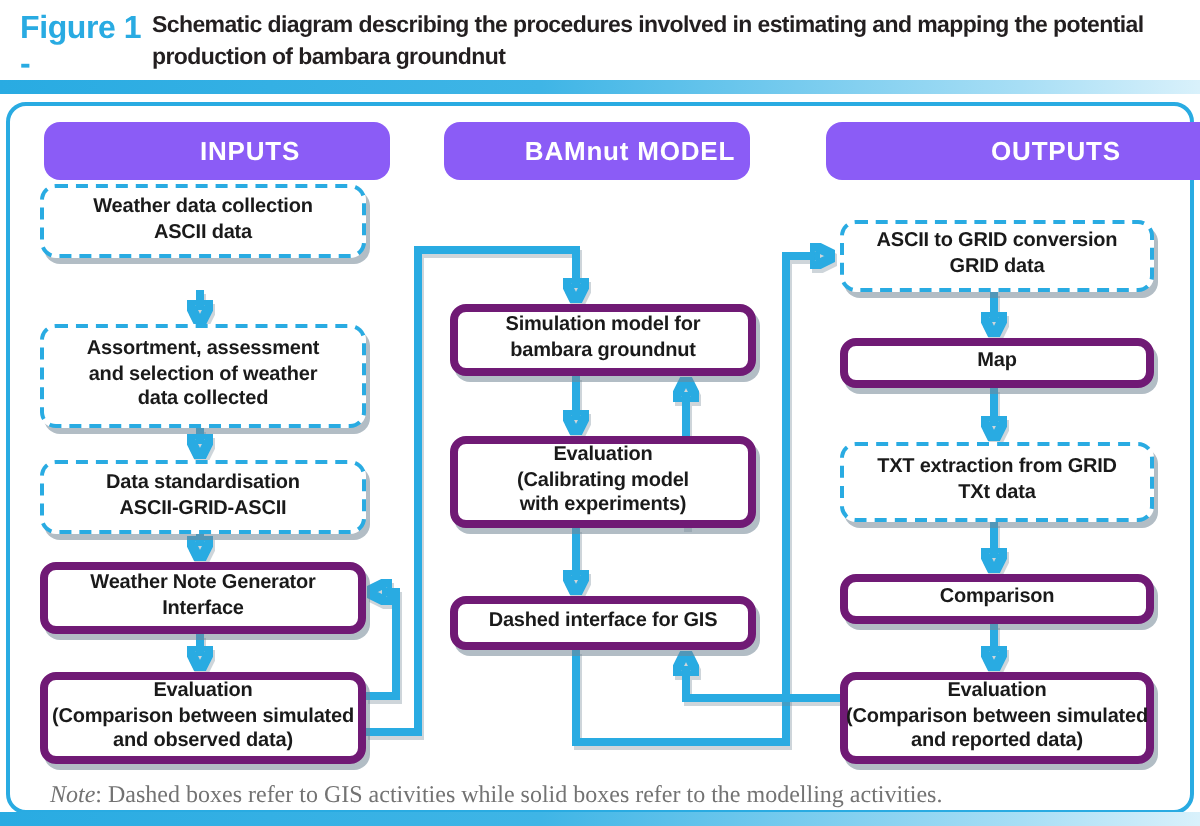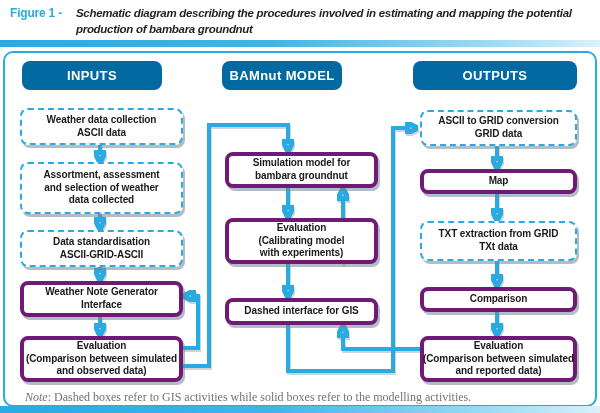--- a/index.html
+++ b/index.html
@@ -2,47 +2,47 @@
 <html><head>
 <meta charset="utf-8">
 <style>
   html,body{margin:0;padding:0;background:#fff;}
   #page{
     position:relative;width:600px;height:413px;background:#ffffff;
     font-family:"Liberation Sans",sans-serif;overflow:hidden;
   }
   
   .fig-header{position:absolute;left:10px;top:5px;width:585px;display:flex;}
-  .fig-label{flex:0 0 66px;color:#29abe2;font-weight:bold;font-size:12px;letter-spacing:-0.2px;padding-top:1px;}
-  .fig-title{flex:1;color:#231f20;font-weight:bold;font-size:11.5px;letter-spacing:-0.3px;line-height:1.4;font-style:italic;}
+  .fig-label{flex:0 0 66px;color:#29abe2;font-weight:bold;font-size:16px;letter-spacing:-0.2px;padding-top:1px;}
+  .fig-title{flex:1;color:#231f20;font-weight:bold;font-size:11.5px;letter-spacing:-0.3px;line-height:1.4;}
   .grad-bar{position:absolute;left:0;width:600px;height:7px;
     background:linear-gradient(90deg,#29abe2 0%,#3fb5e6 45%,#a7def5 85%,#d9f1fb 100%);}
   #top-bar{top:40px;}
   #bottom-bar{top:406px;}
   
   .diagram-frame{position:absolute;left:3px;top:51px;width:594px;height:356px;
     border:2px solid #29abe2;border-radius:10px;box-sizing:border-box;background:#fff;}
   
-  .pill{position:absolute;top:61px;height:29px;background:#0369a1;border-radius:8px;
+  .pill{position:absolute;top:61px;height:29px;background:#8b5cf6;border-radius:8px;
     color:#ffffff;font-weight:bold;font-size:13px;letter-spacing:0.4px;
-    display:flex;align-items:center;justify-content:center;z-index:3;}
+    display:flex;align-items:center;justify-content:center;z-index:3;padding-left:33px;}
   #pill-inputs{left:22px;width:140px;}
   #pill-model{left:222px;width:120px;}
   #pill-outputs{left:413px;width:164px;}
   
   .box{position:absolute;background:#ffffff;border-radius:8px;box-sizing:border-box;
     display:flex;align-items:center;justify-content:center;text-align:center;
     font-weight:bold;font-size:10px;letter-spacing:-0.1px;line-height:1.28;color:#1a1a1a;
     white-space:pre;z-index:2;
     box-shadow:2px 3px 0 rgba(115,135,150,0.55);}
   .box.solid{border:4px solid #701a75;}
   .box.dashed{border:2px dashed #29abe2;}
   
   .col-left{left:20px;width:163px;}
-  #bx-collect{top:108px;height:37px;}
+  #bx-collect{top:92px;height:37px;}
   #bx-assort{top:162px;height:52px;}
   #bx-standard{top:230px;height:37px;}
   #bx-wdg{top:281px;height:36px;}
   #bx-evalleft{top:336px;height:46px;}
   
   .col-mid{left:225px;width:153px;}
   #bx-sim{top:152px;height:36px;}
   #bx-evalmid{top:218px;height:46px;}
   #bx-bamgis{top:298px;height:27px;}
   

